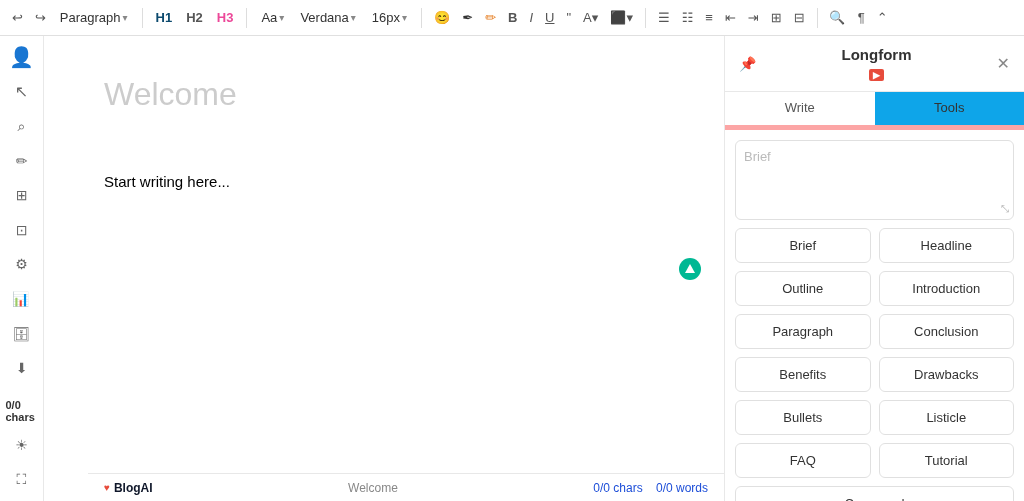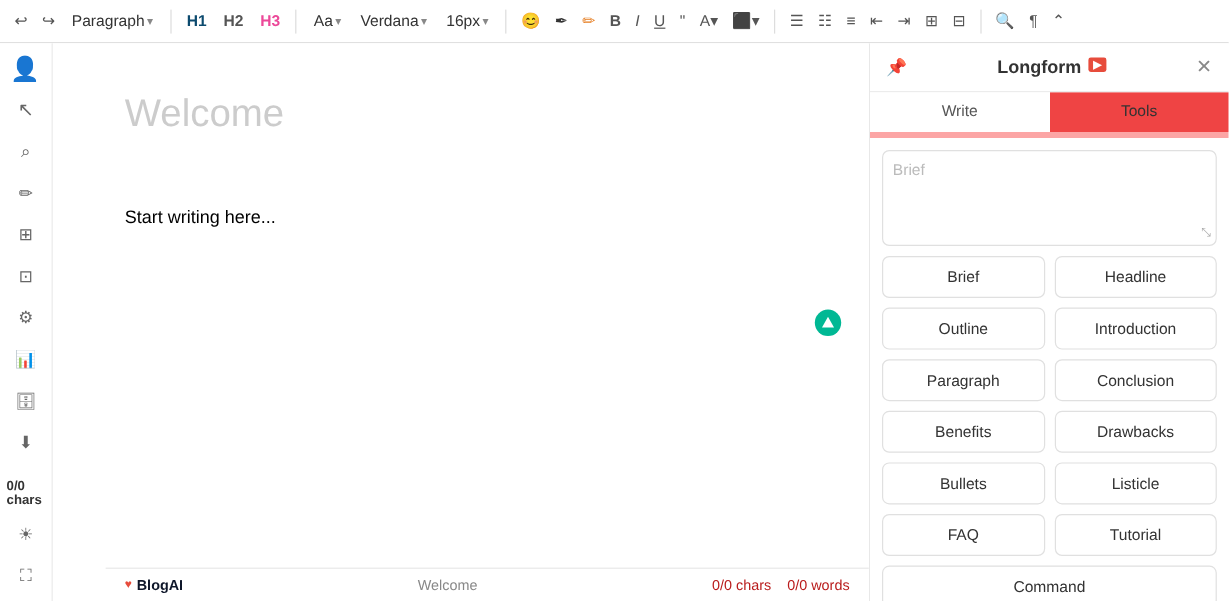--- a/index.html
+++ b/index.html
@@ -69,54 +69,54 @@
     
     .status-bar {
       height: 28px; background: #fff; border-top: 1px solid #e8e8e8;
       display: flex; align-items: center; padding: 0 16px; font-size: 12px; color: #888;
       flex-shrink: 0; position: absolute; bottom: 0; left: 44px; right: 0;
     }
     .status-bar-left { display: flex; align-items: center; gap: 4px; }
     .blogai-logo { color: #0f172a; font-weight: bold; font-size: 12px; cursor: pointer; }
     .heart-icon { color: #e74c3c; font-size: 10px; }
     .status-bar-center { flex: 1; text-align: center; font-size: 12px; color: #888; }
-    .status-bar-right { font-size: 12px; color: #b91c1c; }
+    .status-bar-right { font-size: 12px; color: #1d4ed8; }
 
     
     .right-panel {
       width: 300px; background: #fff; border-left: 1px solid #e8e8e8;
       display: flex; flex-direction: column; flex-shrink: 0;
     }
     .panel-header {
       display: flex; align-items: center; justify-content: space-between;
       padding: 10px 14px; border-bottom: 1px solid #e8e8e8;
     }
     .panel-title-row {
-      display: flex; align-items: flex-start; gap: 6px;
+      display: flex; align-items: center; gap: 6px; flex-direction: column;
     }
     .panel-title {
       font-size: 15px; font-weight: 600; color: #333;
     }
     .youtube-badge {
       background: #e74c3c; color: white; font-size: 9px; font-weight: bold;
       padding: 1px 4px; border-radius: 2px;
     }
     .pin-icon { font-size: 14px; color: #888; cursor: pointer; }
     .close-icon { font-size: 16px; color: #888; cursor: pointer; background: none; border: none; }
 
     
     .panel-tabs {
       display: flex; border-bottom: 5px solid #fca5a5;
     }
     .panel-tab {
       flex: 1; text-align: center; padding: 8px; font-size: 13px; cursor: pointer;
       color: #555; border-bottom: 2px solid transparent;
     }
     .panel-tab.active {
-      background: #ef4444; color: #333; font-weight: 500; border-bottom-color: transparent;
+      background: #0ea5e9; color: #333; font-weight: 500; border-bottom-color: transparent;
     }
     .panel-tab:not(.active) { background: #fff; }
 
     
     .brief-area {
       margin: 10px 10px 8px; border: 1px solid #e0e0e0; border-radius: 6px;
       min-height: 80px; padding: 8px; font-size: 13px; color: #bbb;
       position: relative;
     }
     .brief-placeholder { color: #bbb; font-size: 13px; }

